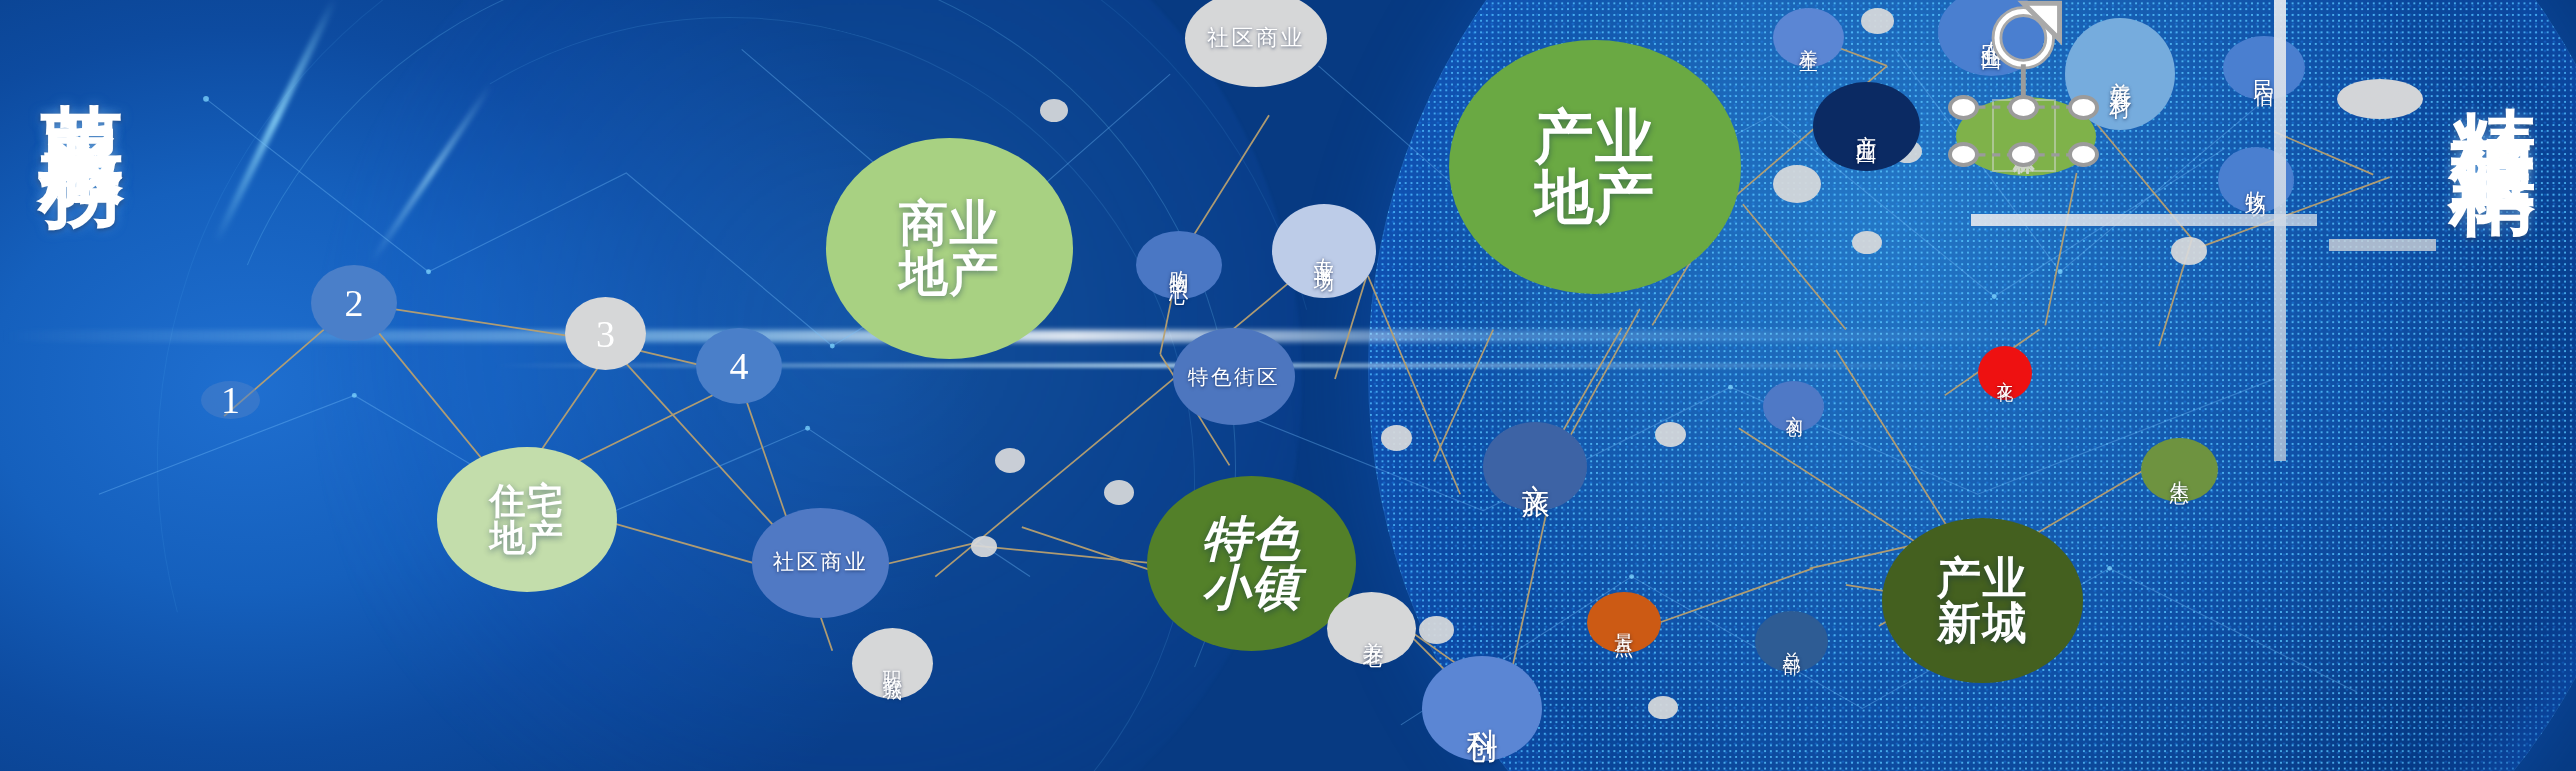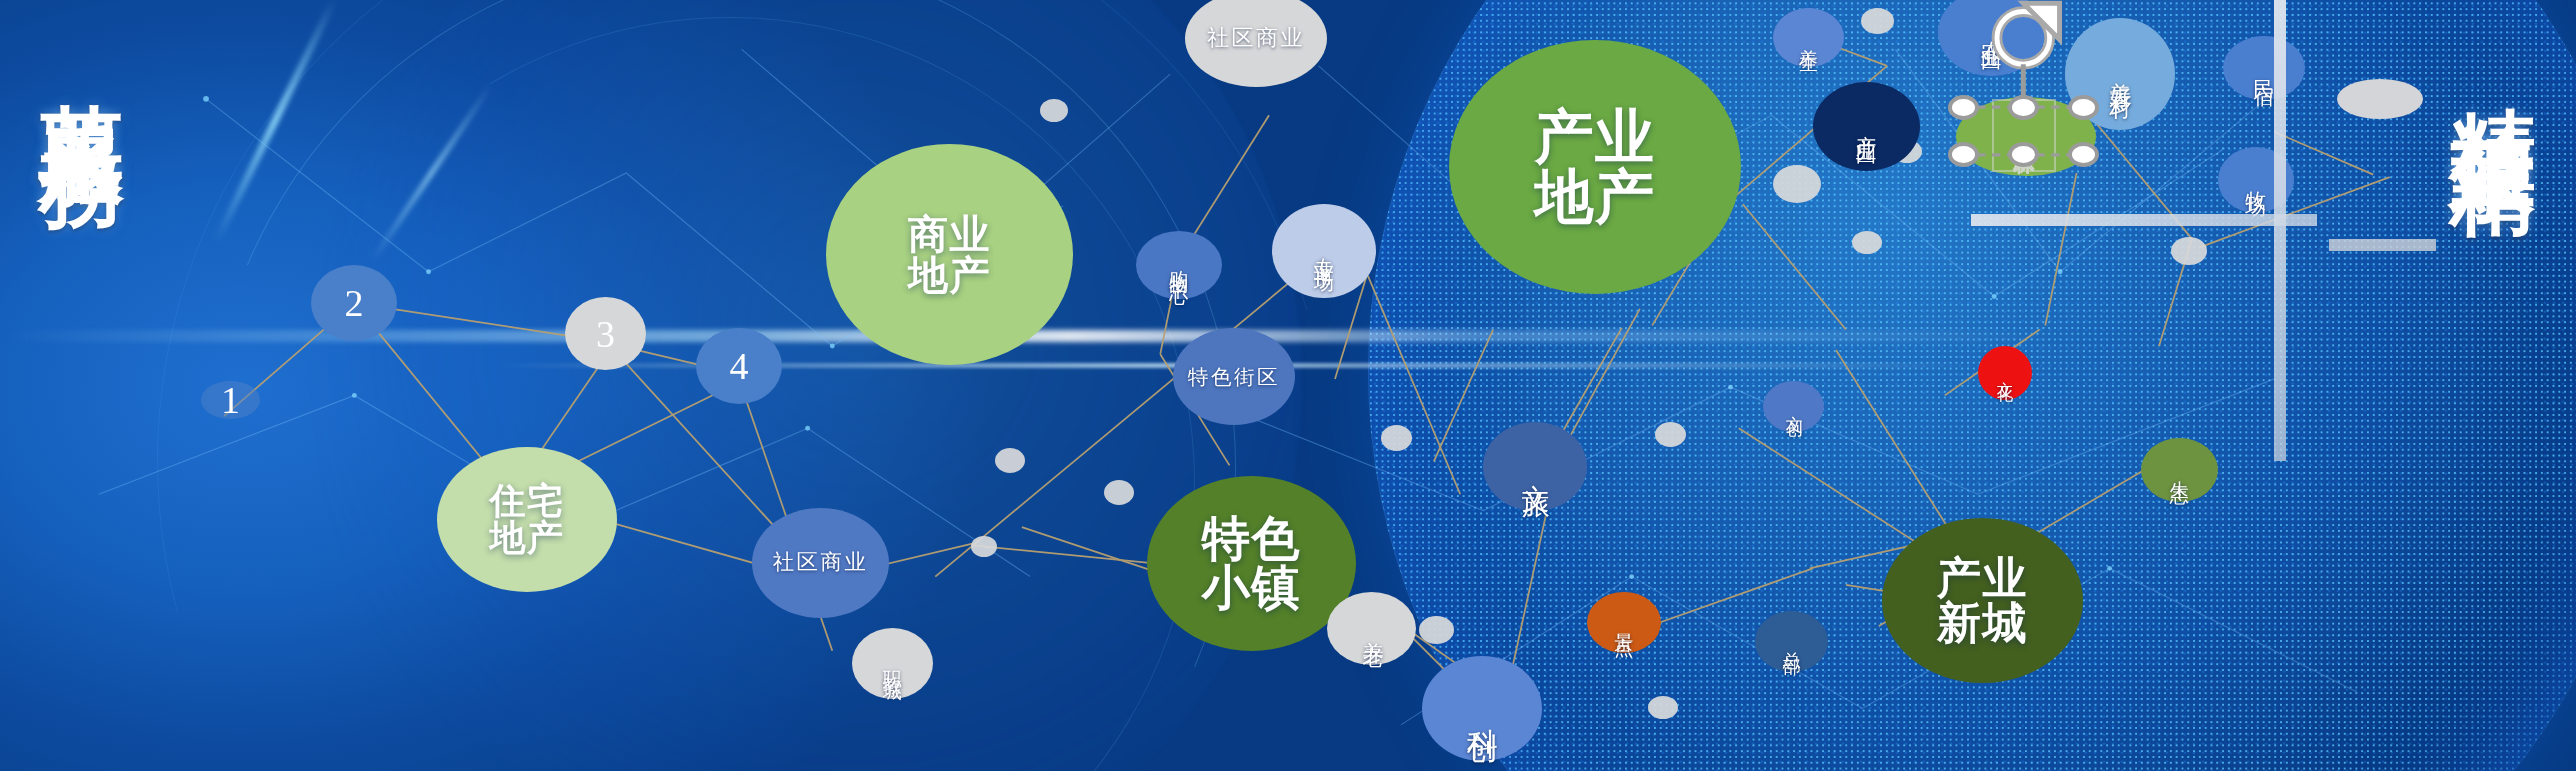--- a/index.html
+++ b/index.html
@@ -235,42 +235,42 @@
   <div class="dot" style="left:1655px;top:422px;width:31px;height:25px;"></div>
   <div class="dot" style="left:1648px;top:696px;width:30px;height:23px;"></div>
   <div class="dot" style="left:1861px;top:8.2px;width:33px;height:26px;"></div>
   <div class="dot" style="left:1773px;top:165px;width:48px;height:38px;"></div>
   <div class="dot" style="left:1892px;top:140px;width:30px;height:23px;"></div>
   <div class="dot" style="left:1852px;top:231px;width:30px;height:23px;"></div>
   <div class="dot" style="left:2171px;top:237px;width:36px;height:28px;"></div>
   <div class="dot" style="left:1023px;top:231px;width:25px;height:20px;"></div>
   <div class="dot" style="left:971px;top:536px;width:26px;height:21.4px;"></div>
 
-  <div class="bub big" style="left:826px;top:144px;width:247px;height:221px;background:#a8d182;font-size:40px;align-items:center;">
+  <div class="bub big" style="left:826px;top:138px;width:247px;height:221px;background:#a8d182;font-size:49px;align-items:center;">
     <div>
       <span class="brk">商业</span>
       <span class="brk">地产</span>
     </div>
   </div>
 
   <div class="bub big" style="left:1449px;top:40px;width:292px;height:254px;background:#6aa943;font-size:59px;">
     <div>
       <span class="brk">产业</span>
       <span class="brk">地产</span>
     </div>
   </div>
 
   <div class="bub big" style="left:437px;top:447px;width:180px;height:145px;background:#c3ddab;font-size:36px;">
     <div>
       <span class="brk">住宅</span>
       <span class="brk">地产</span>
     </div>
   </div>
 
-  <div class="bub big" style="left:1147px;top:476px;width:209px;height:175px;background:#538029;font-size:48px;">
+  <div class="bub big" style="left:1147px;top:476px;width:209px;height:175px;background:#538029;font-size:48px;font-style:italic;">
     <div>
       <span class="brk">特色</span>
       <span class="brk">小镇</span>
     </div>
   </div>
 
   <div class="bub big" style="left:1882px;top:518px;width:201px;height:165px;background:#44601f;font-size:44px;">
     <div>
       <span class="brk">产业</span>
       <span class="brk">新城</span>

